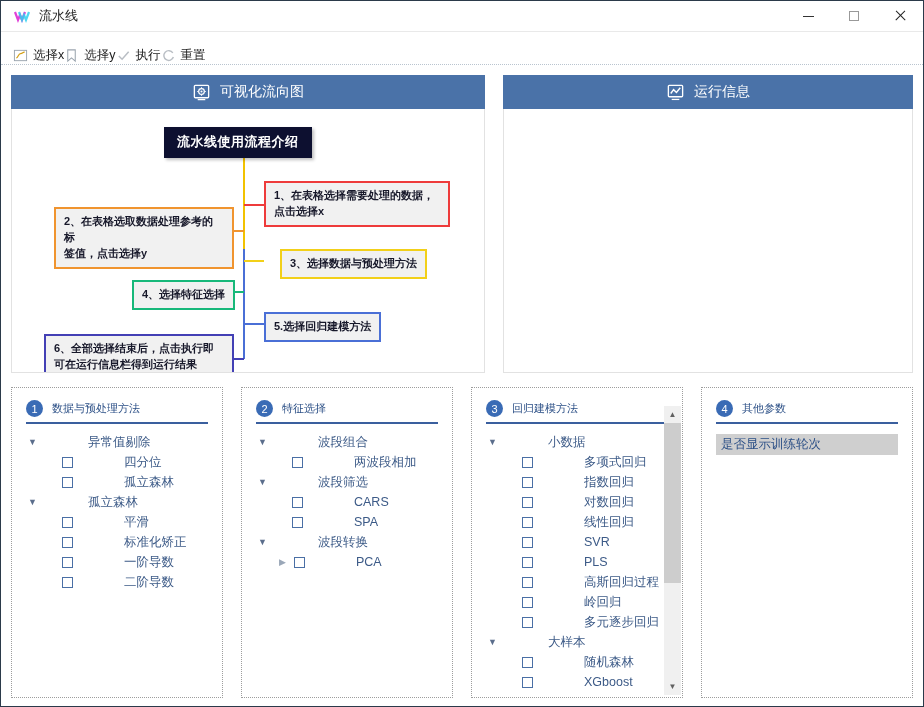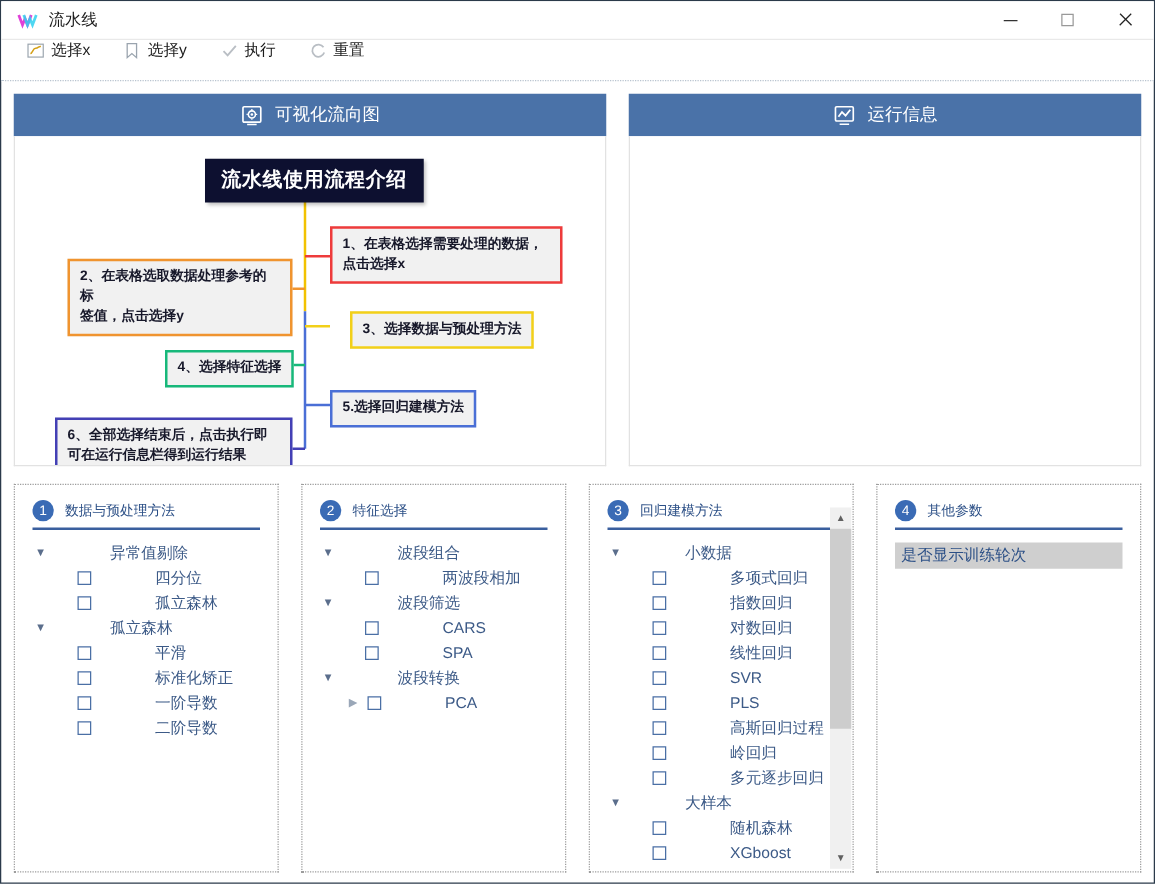--- a/index.html
+++ b/index.html
@@ -33,22 +33,22 @@
   .glyph-max { display:block; width:10px; height:10px; border:1px solid #999; }
   .glyph-close { display:block; position:relative; width:12px; height:12px; }
   .glyph-close:before, .glyph-close:after {
     content:""; position:absolute; left:0; top:5px; width:13px; height:1.4px; background:#222;
   }
   .glyph-close:before { transform:rotate(45deg); }
   .glyph-close:after { transform:rotate(-45deg); }
 
   
   .toolbar {
-    height:33px; flex:0 0 33px; display:flex; align-items:flex-start;
-    padding-left:20px; gap:26px;
+    height:33px; flex:0 0 33px; display:flex; align-items:flex-end;
+    padding-left:12px; 
     border-bottom:1px dotted #b9c4cf; background:#ffffff;
   }
   .tool-item { display:flex; align-items:center; gap:5px; font-size:12.5px; color:#1b1b1b; cursor:default; }
   .tool-ico { width:15px; height:15px; display:block; }
 
   
   .main { flex:1 1 auto; display:flex; flex-direction:column; padding:0 10px 8px 10px; }
   .top-row { display:flex; gap:18px; height:298px; flex:0 0 298px; margin-top:10px; }
   .card { background:#fff; display:flex; flex-direction:column; }
   .card.viz { width:474px;justify-content:flex-end; }
@@ -63,21 +63,21 @@
 
   
   .flow { position:absolute; inset:0; }
   .flow svg { position:absolute; left:0; top:0; }
   .fnode {
     position:absolute; font-weight:bold; font-size:11px; line-height:1.45;
     color:#17182a; padding:5px 8px; white-space:pre-line;
     background:#f1f1f1;
   }
   .fnode.title {
-    background:#0d1030; color:#ffffff; font-size:16px; letter-spacing:.5px;
+    background:#0d1030; color:#ffffff; font-size:13px; letter-spacing:.5px;
     padding:6px 13px; border:none; box-shadow:2px 2px 3px rgba(0,0,0,.25);
   }
   .fnode.n1 { border:2px solid #ee3b3b; }
   .fnode.n2 { border:2px solid #f0942f; }
   .fnode.n3 { border:2px solid #f2d019; }
   .fnode.n4 { border:2px solid #17b87a; }
   .fnode.n5 { border:2px solid #4a6fd6; }
   .fnode.n6 { border:2px solid #4340b5; }
 
   

